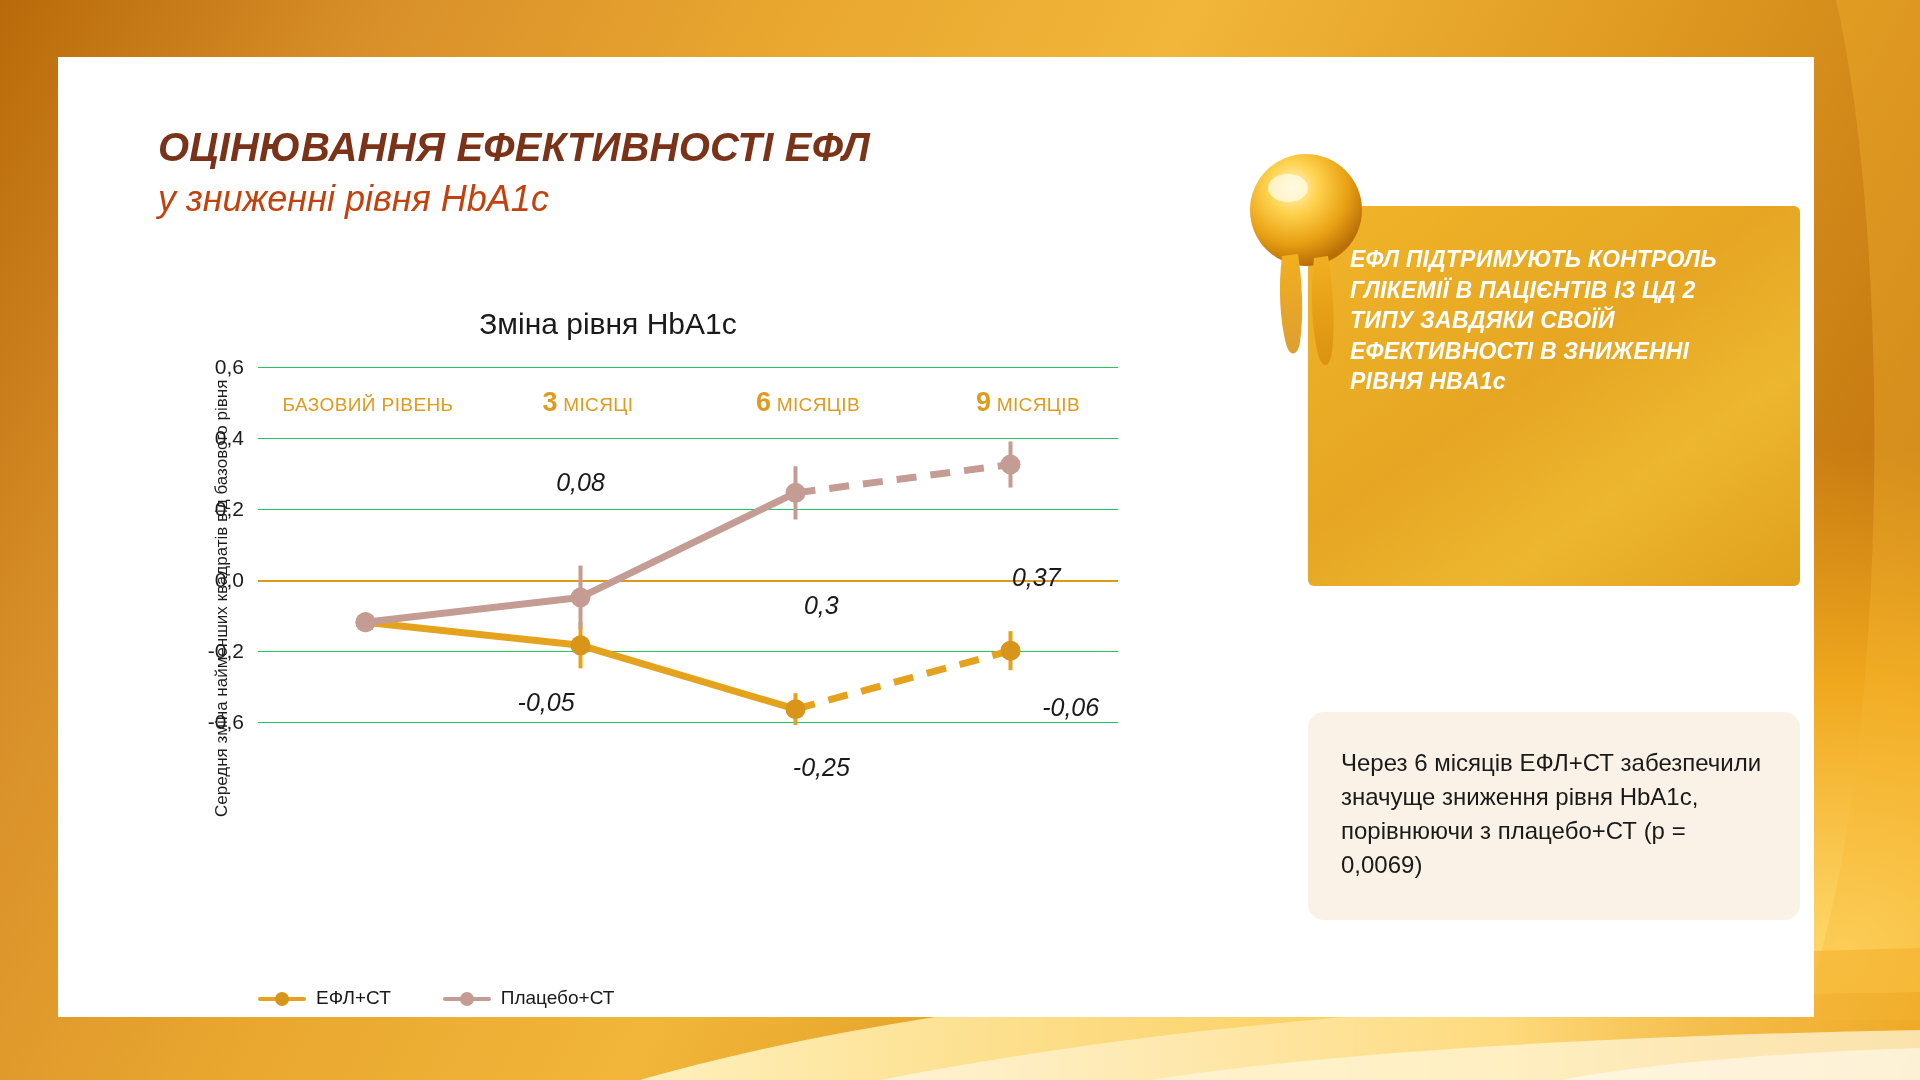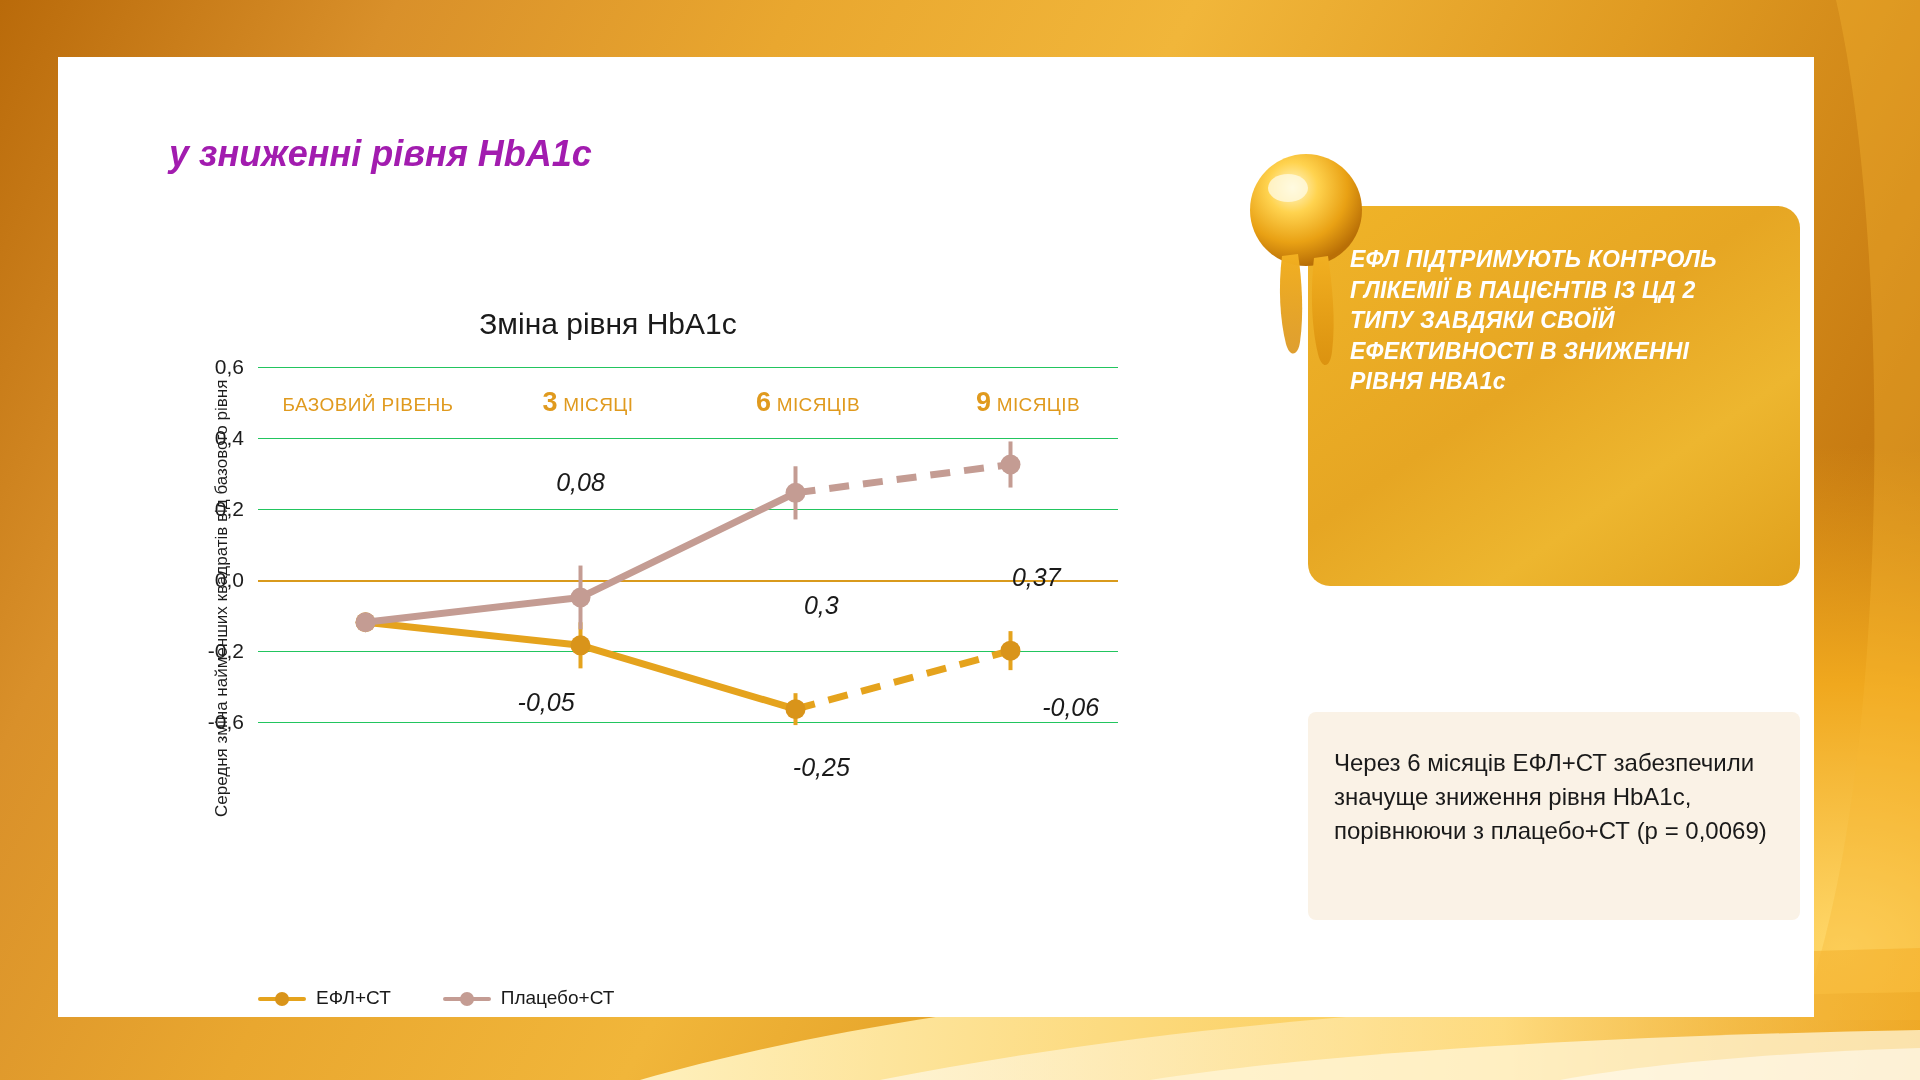--- a/index.html
+++ b/index.html
@@ -25,22 +25,22 @@
     z-index: 3;
   }
 
   
   .title-block { position: absolute; left: 100px; top: 68px; }
   .title-line1 {
     font-size: 40px; font-weight: bold; font-style: italic;
     letter-spacing: 0.2px; color: #7a3318; white-space: nowrap;
   }
   .title-line2 {
-    font-size: 36px; font-weight: bold; font-style: italic;
-    color: #a21caf; margin-top: 8px; white-space: nowrap; margin-left: 11px;
+    font-size: 36px; font-weight: normal; font-style: italic;
+    color: #c2410c; margin-top: 8px; white-space: nowrap;
   }
 
   
   .chart-wrap { position: absolute; left: 30px; top: 240px; width: 1230px; height: 700px; }
 
   .y-axis-title {
     position: absolute; left: 52px; top: 0px;
     width: 520px; height: 26px;
     transform: rotate(-90deg); transform-origin: left top;
     font-size: 17px; color: #1c1c1c; white-space: nowrap;
@@ -95,36 +95,36 @@
 
   .footnote {
     position: absolute; left: 170px; top: 745px;
     font-size: 17px; font-style: italic; color: #6e6e6e; white-space: nowrap;
   }
 
   
   .panel-highlight {
     position: absolute; left: 1308px; top: 206px;
     width: 492px; height: 380px;
-    border-radius: 22px;
+    border-radius: 6px;
     background: linear-gradient(145deg, #f0b428 0%, #e6a623 45%, #edb62f 70%, #e0a01c 100%);
     padding: 38px 42px 0 42px;
     z-index: 4;
   }
   .panel-highlight p {
     color: #ffffff; font-size: 23px; font-weight: bold; font-style: italic;
     line-height: 1.33; letter-spacing: 0.2px;
   }
 
   .panel-note {
     position: absolute; left: 1308px; top: 712px;
     width: 492px; height: 208px;
-    border-radius: 8px;
+    border-radius: 16px;
     background: #faf2e6;
-    padding: 34px 26px;
+    padding: 34px 33px;
     z-index: 4;
   }
   .panel-note p { color: #1a1a1a; font-size: 24px; line-height: 1.42; }
 
   
   .honey { position: absolute; left: 1238px; top: 148px; width: 150px; height: 230px; z-index: 5; }
 </style>
 </head>
 <body>
 
@@ -146,20 +146,21 @@
     <path d="M880,1080 C1150,1028 1430,1000 1920,992 L1920,1080 Z" fill="url(#gB)"></path>
     <path d="M1150,1080 C1330,1052 1600,1036 1920,1030 L1920,1080 Z" fill="#fff6d8" opacity="0.75"></path>
     <path d="M1560,1080 C1660,1062 1790,1052 1920,1048 L1920,1080 Z" fill="#ffffff" opacity="0.5"></path>
     <path d="M1836,0 C1868,140 1880,360 1872,560 C1864,760 1840,910 1800,1020 L1920,1020 L1920,0 Z" fill="#f6b735" opacity="0.35"></path>
   </svg>
 </div>
 
 <div class="card">
 
   <div class="title-block">
+    <div class="title-line1">ОЦІНЮВАННЯ ЕФЕКТИВНОСТІ ЕФЛ</div>
     <div class="title-line2">у зниженні рівня HbA1c</div>
   </div>
 
   <div class="chart-wrap">
 
     <div class="y-axis-title-pos">
       <div class="y-axis-title">Середня зміна найменших квадратів від базового рівня</div>
     </div>
 
     <div class="chart-title">Зміна рівня HbA1c</div>

